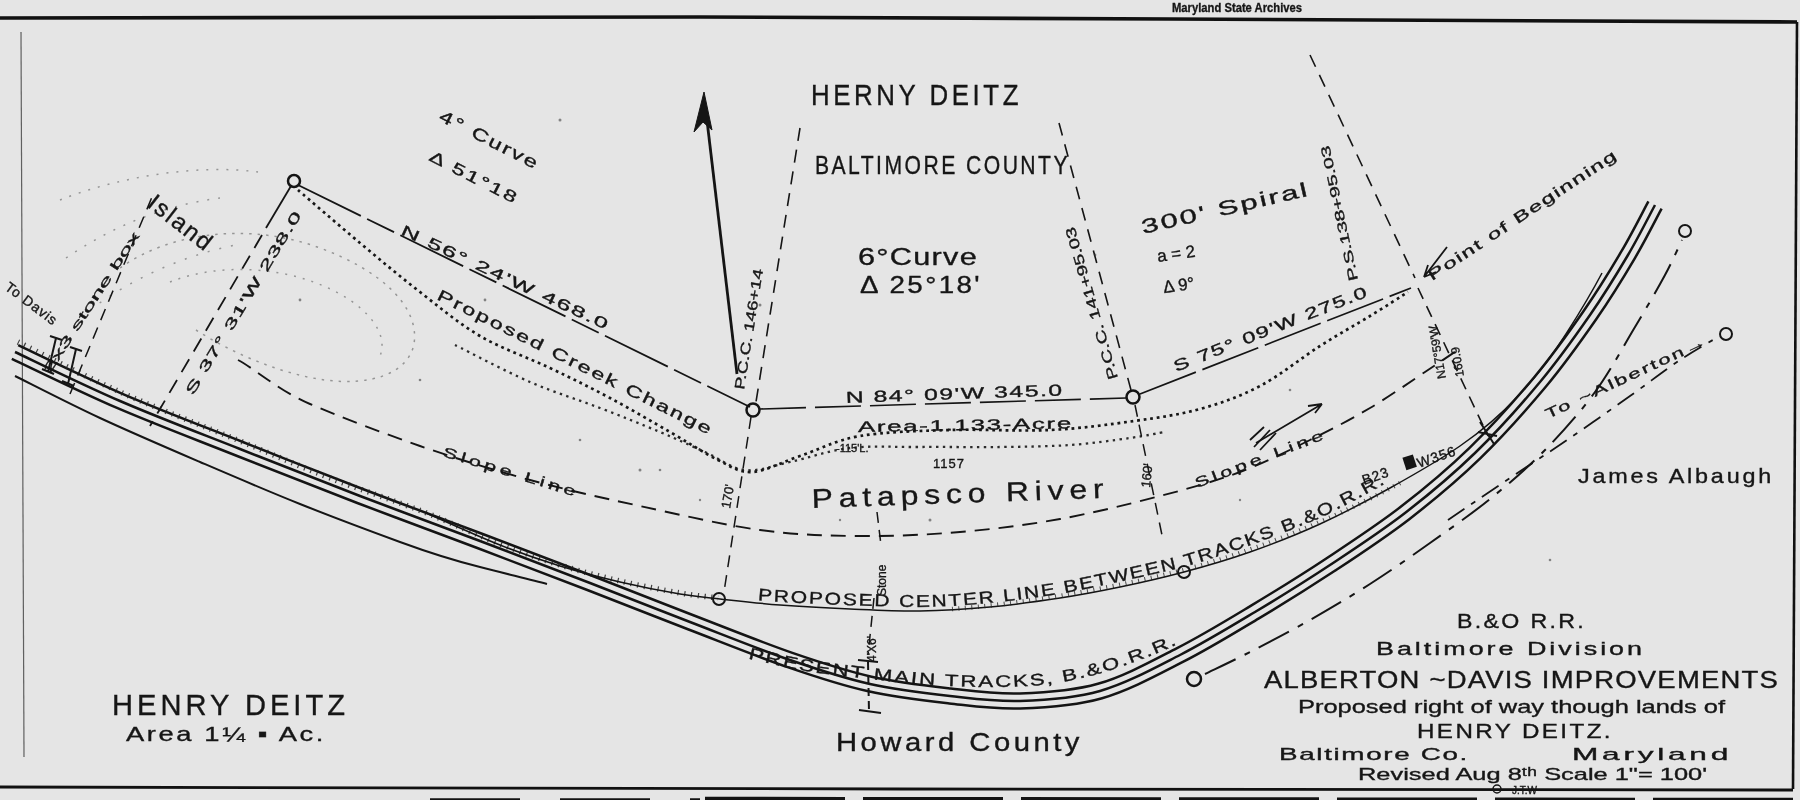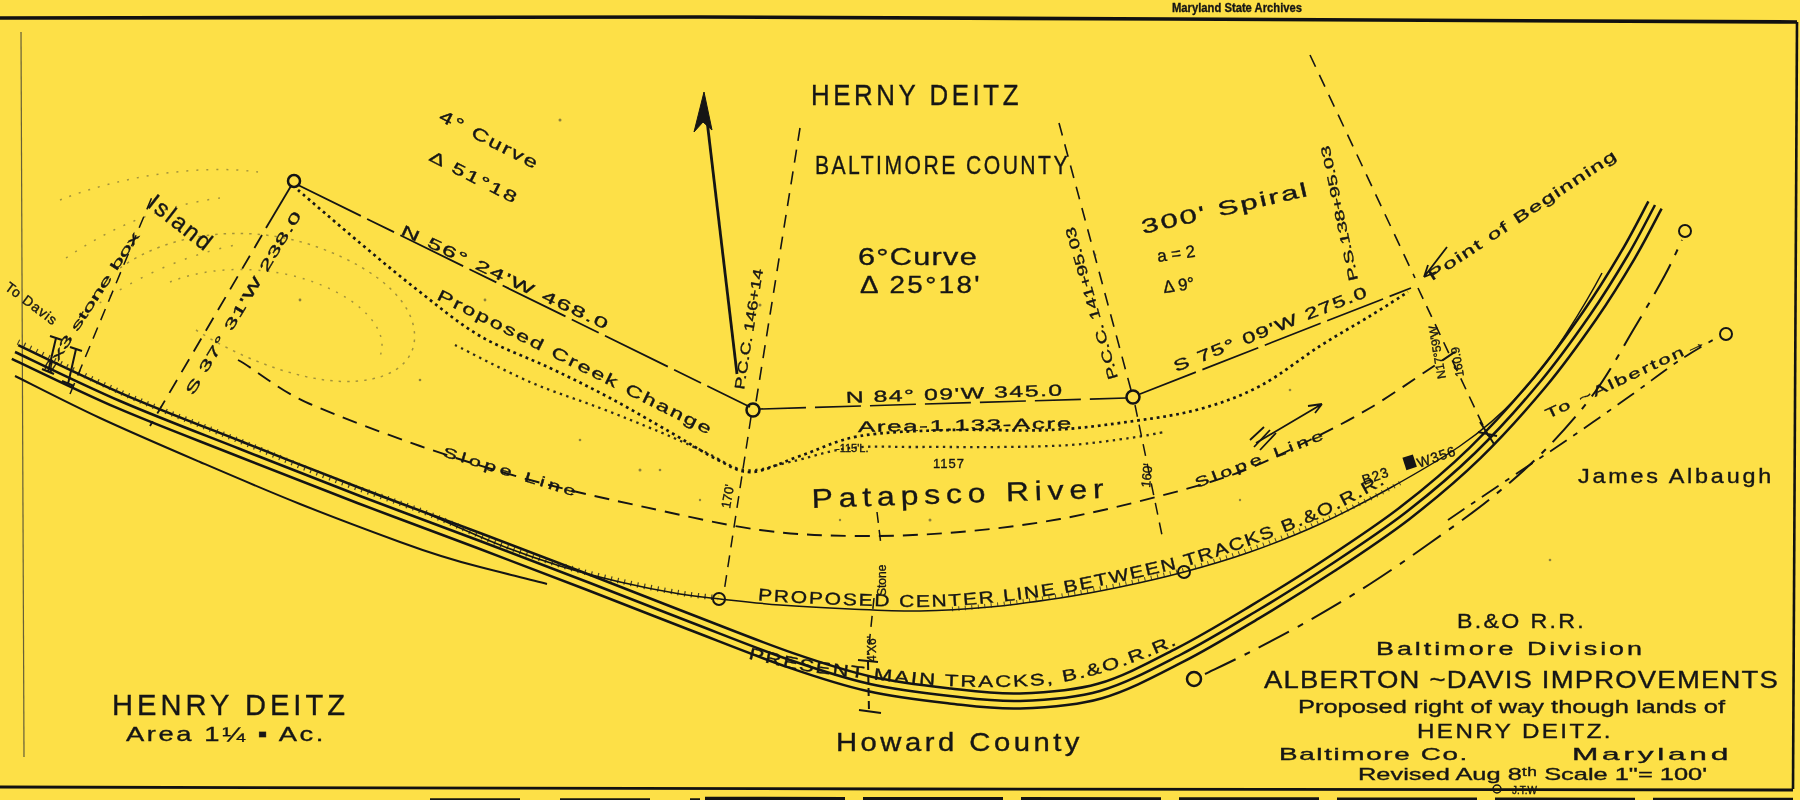--- a/index.html
+++ b/index.html
@@ -1,16 +1,16 @@
 <!DOCTYPE html>
 <html><head>
 <meta charset="utf-8">
 <style>
 html,body{margin:0;padding:0;background:#ffffff;}
-#sheet{width:1800px;height:800px;position:relative;background:#fde047;overflow:hidden;}
+#sheet{width:1800px;height:800px;position:relative;background:#e5e5e5;overflow:hidden;}
 svg{position:absolute;top:0;left:0;}
 text{font-family:"Liberation Sans",sans-serif;fill:#161616;stroke:#161616;stroke-width:0.35px;}
 </style>
 </head>
 <body>
 <div id="sheet">
 <svg width="1800" height="800" viewBox="0 0 1800 800">
 
 <text x="1237" y="12" font-size="13" font-weight="bold" text-anchor="middle" textLength="130" lengthAdjust="spacingAndGlyphs">Maryland State Archives</text>
 

